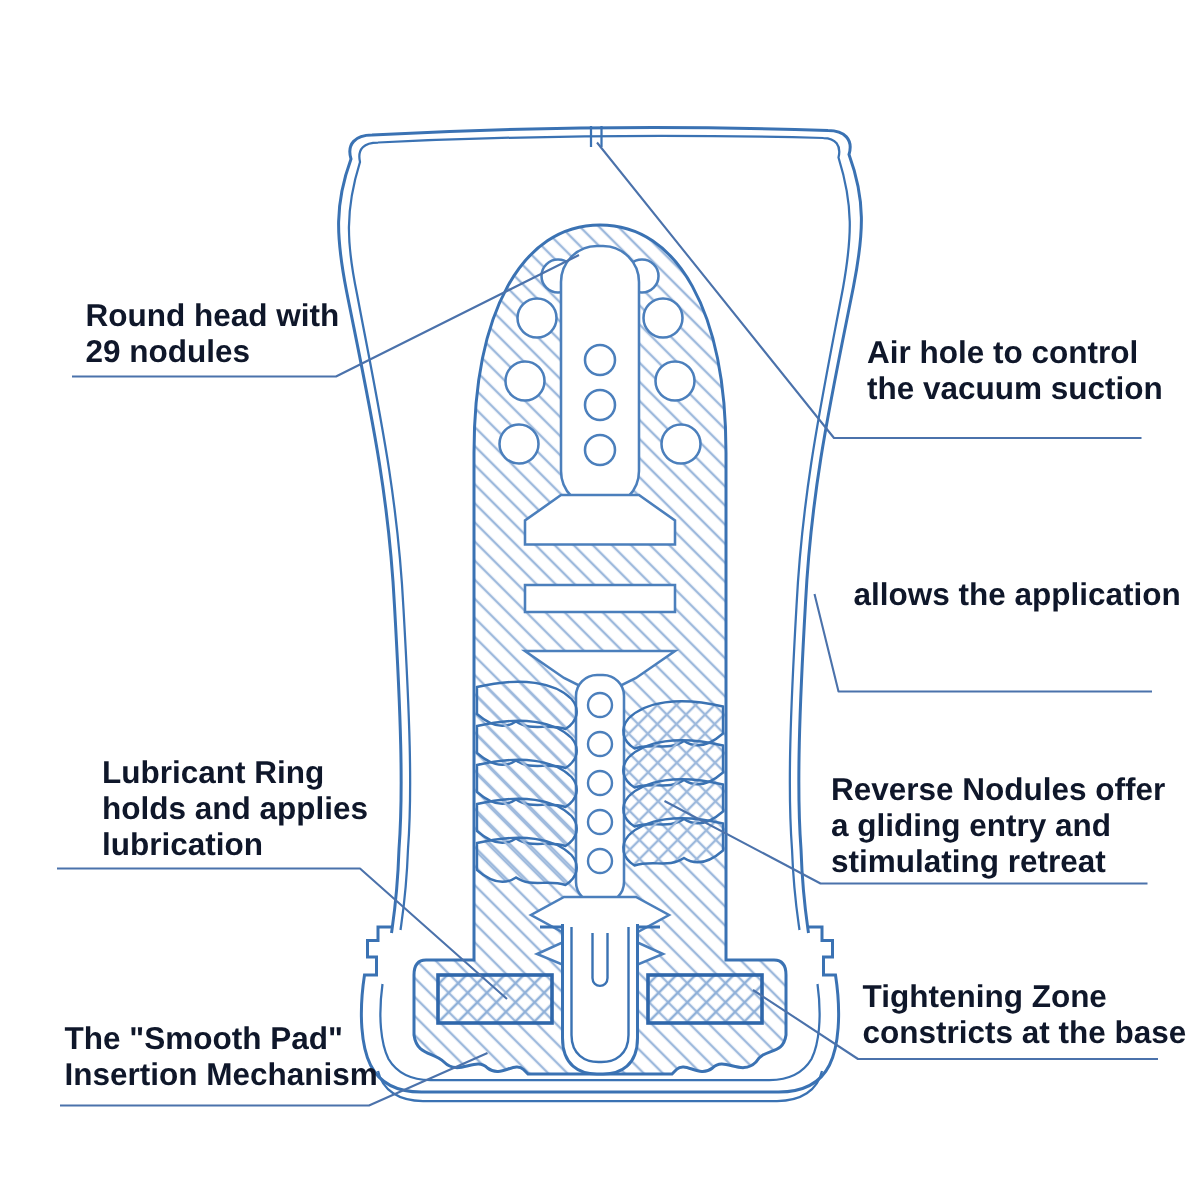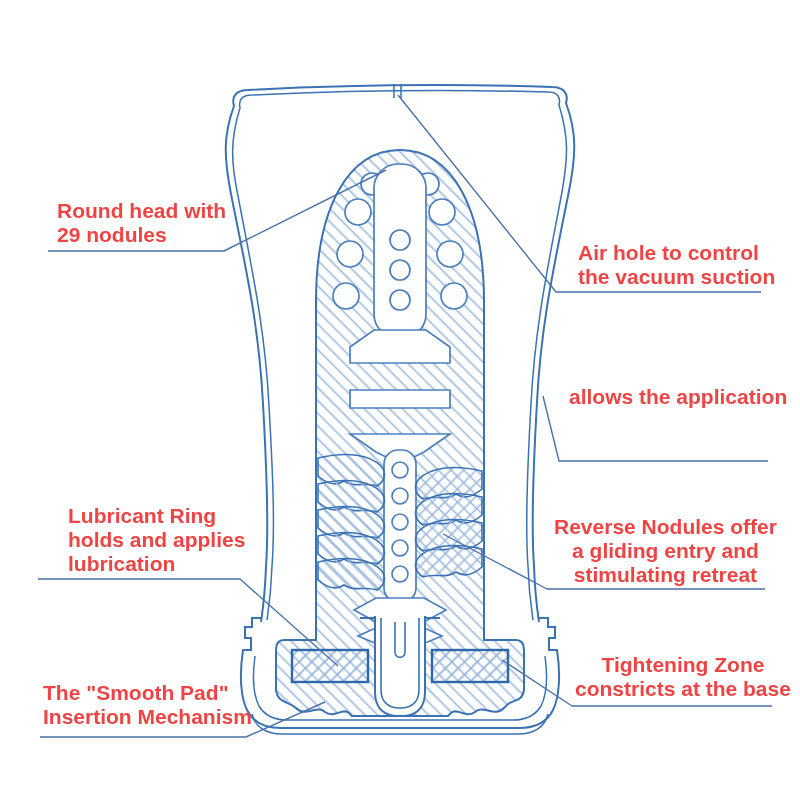--- a/index.html
+++ b/index.html
@@ -4,21 +4,21 @@
 <style>
   html,body{margin:0;padding:0;background:#ffffff;}
   .stage{
     position:relative;width:800px;height:800px;background:#ffffff;
     font-family:"Liberation Sans", sans-serif;overflow:hidden;
   }
   .stage svg{position:absolute;left:0;top:0;}
   .lbl{
     position:absolute;
     font-weight:bold;font-size:21px;line-height:24px;
-    color:#ef4444;white-space:nowrap;
+    color:#0f172a;white-space:nowrap;
   }
   .lbl span{display:block;}
 </style>
 </head>
 <body>
 
 <div class="stage">
 
 <svg width="800" height="800" viewBox="0 0 800 800">
   <defs>
@@ -121,44 +121,44 @@
     <path d="M40,737 L246,737 L325,702"></path>
     <path d="M502,660 L572,706 L772,706"></path>
   </g>
 </svg>
 
   <div class="lbl" style="left:57px;top:199px;">
     <span>Round head with</span>
     <span>29 nodules</span>
   </div>
 
-  <div class="lbl" style="left:578px;top:241px;">
+  <div class="lbl" style="left:578px;top:224px;">
     <span>Air hole to control</span>
     <span>the vacuum suction</span>
   </div>
 
   <div class="lbl" style="left:569px;top:385px;">
     <span>allows the application</span>
   </div>
 
   <div class="lbl" style="left:44px;top:504px;margin-left:24px;">
     <span>Lubricant Ring</span>
     <span>holds and applies</span>
     <span>lubrication</span>
   </div>
 
-  <div class="lbl" style="left:554px;top:515px;text-align:center;">
+  <div class="lbl" style="left:554px;top:515px;">
     <span>Reverse Nodules offer</span>
     <span>a gliding entry and</span>
     <span>stimulating retreat</span>
   </div>
 
   <div class="lbl" style="left:43px;top:681px;">
     <span>The "Smooth Pad"</span>
     <span>Insertion Mechanism</span>
   </div>
 
-  <div class="lbl" style="left:575px;top:653px;text-align:center;">
+  <div class="lbl" style="left:575px;top:653px;">
     <span>Tightening Zone</span>
     <span>constricts at the base</span>
   </div>
 
 </div>
 
 </body></html>

